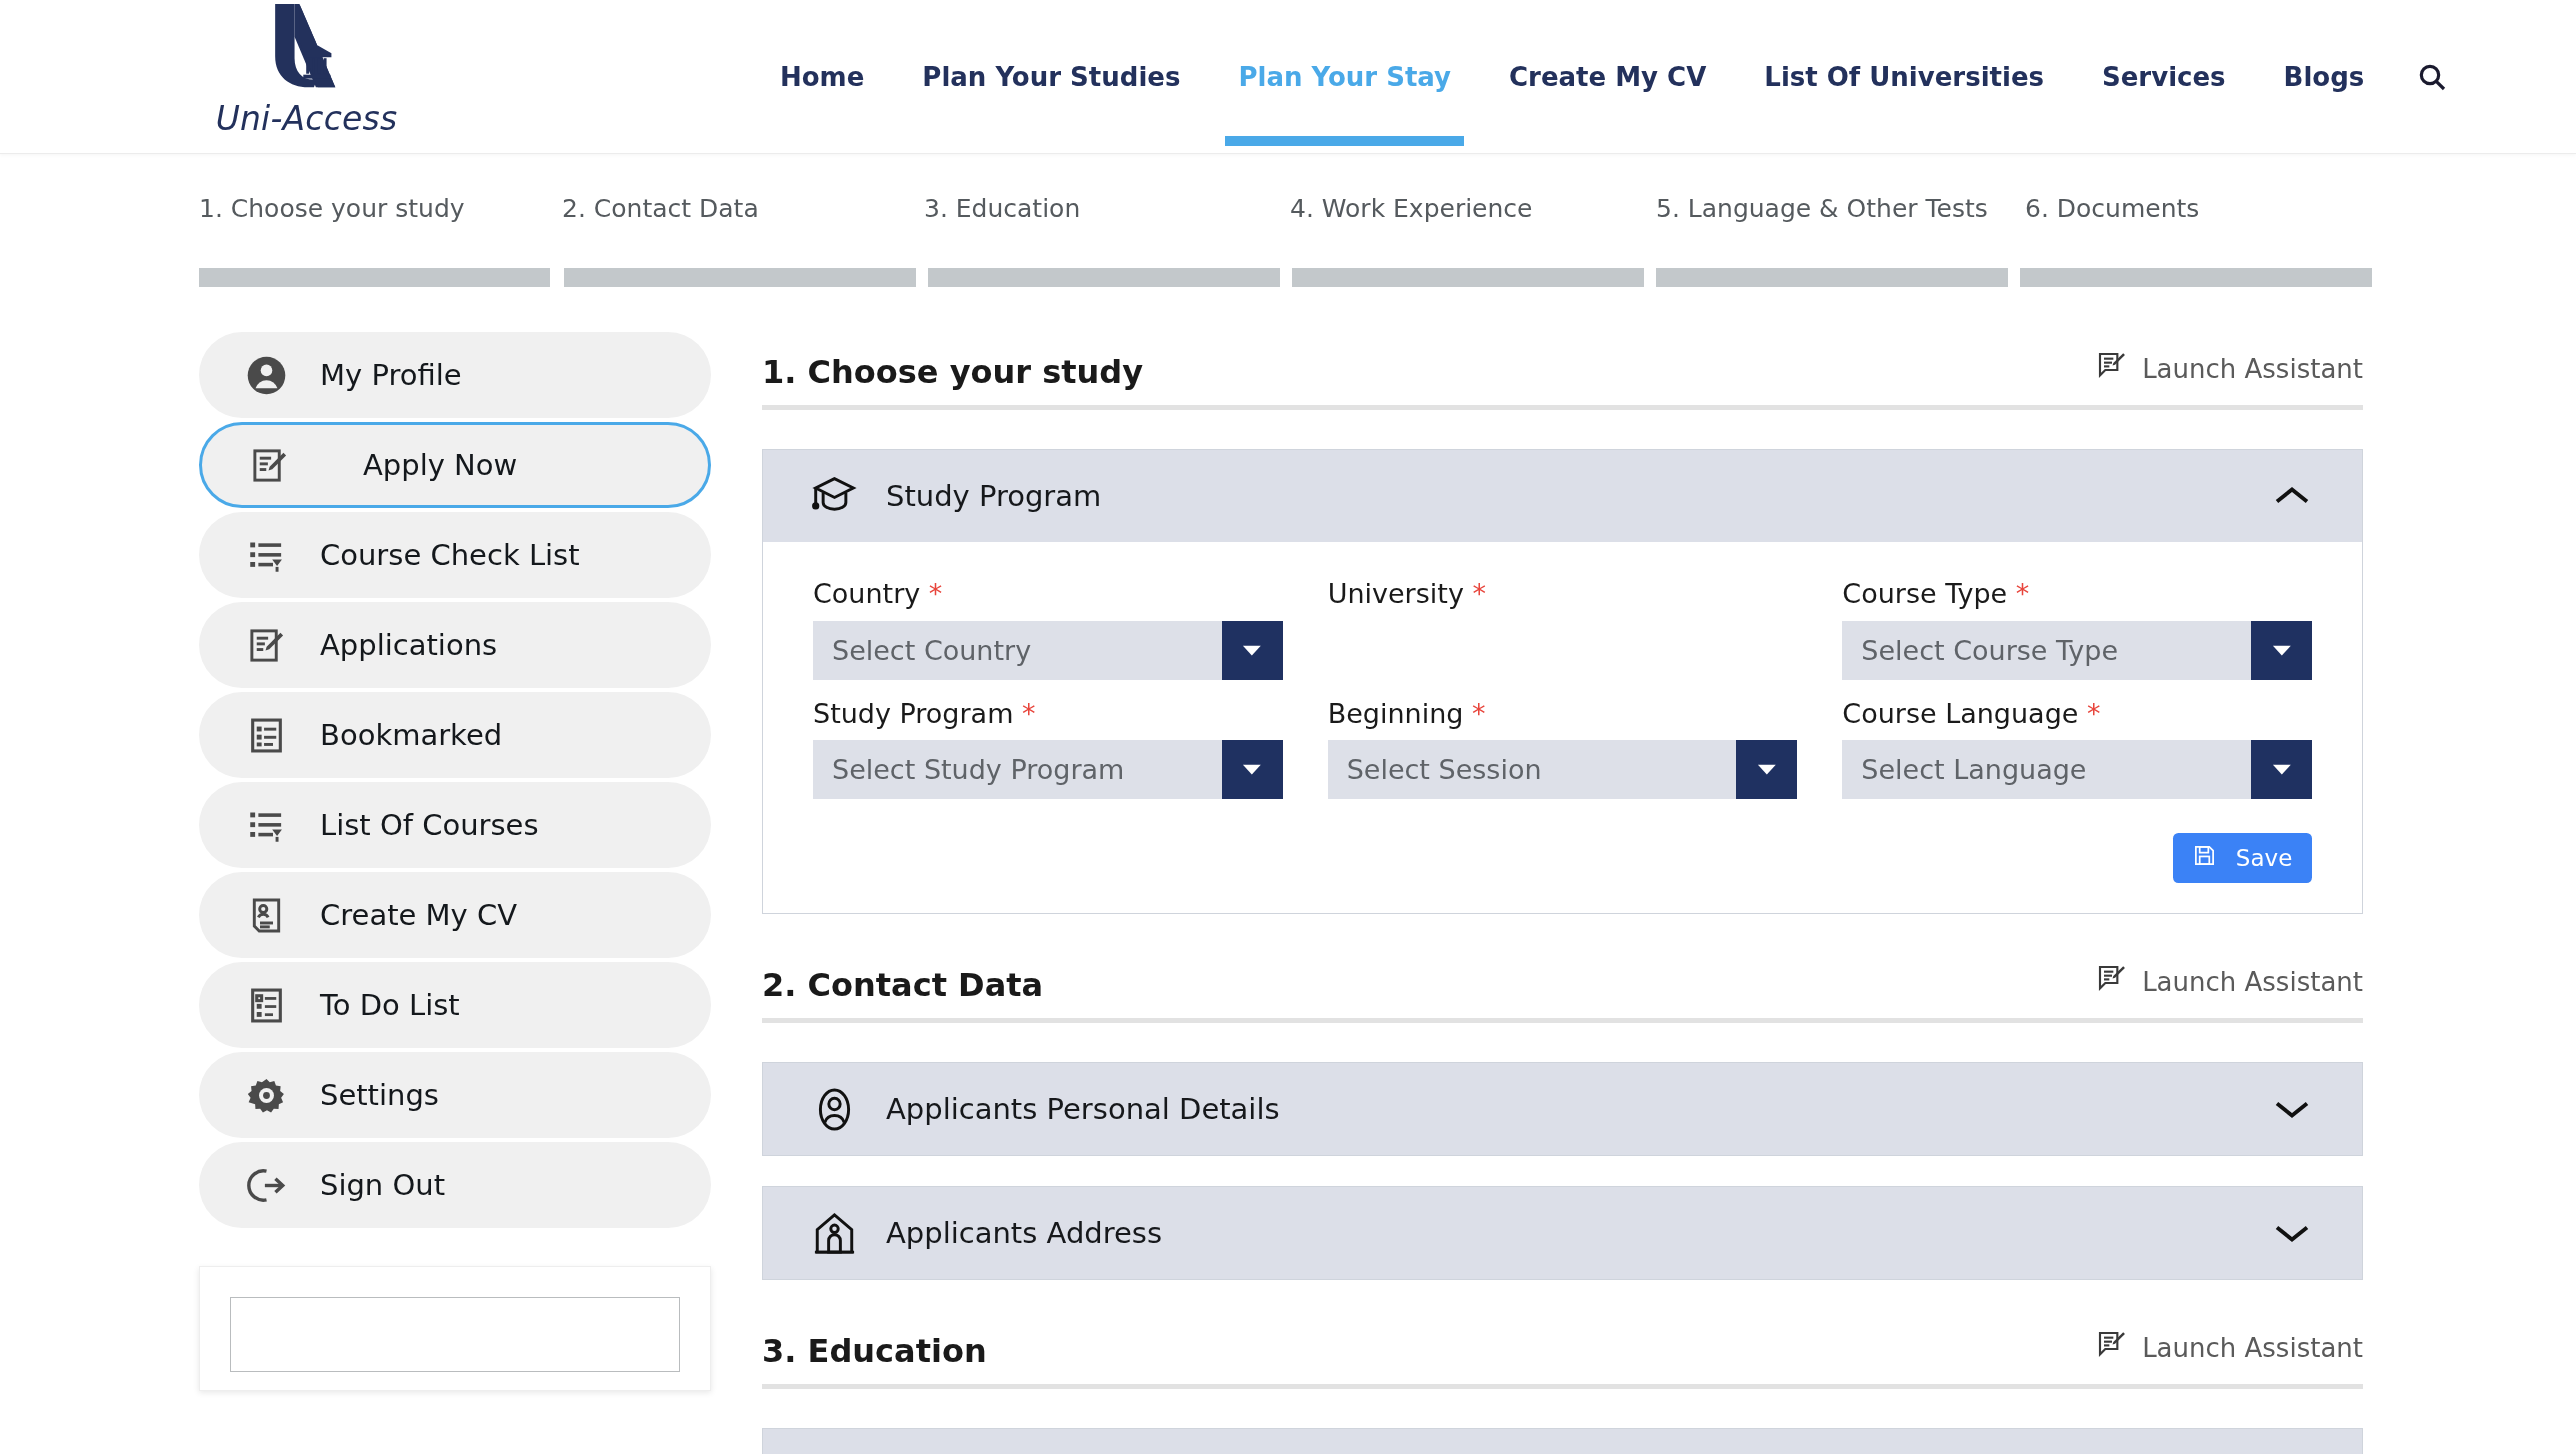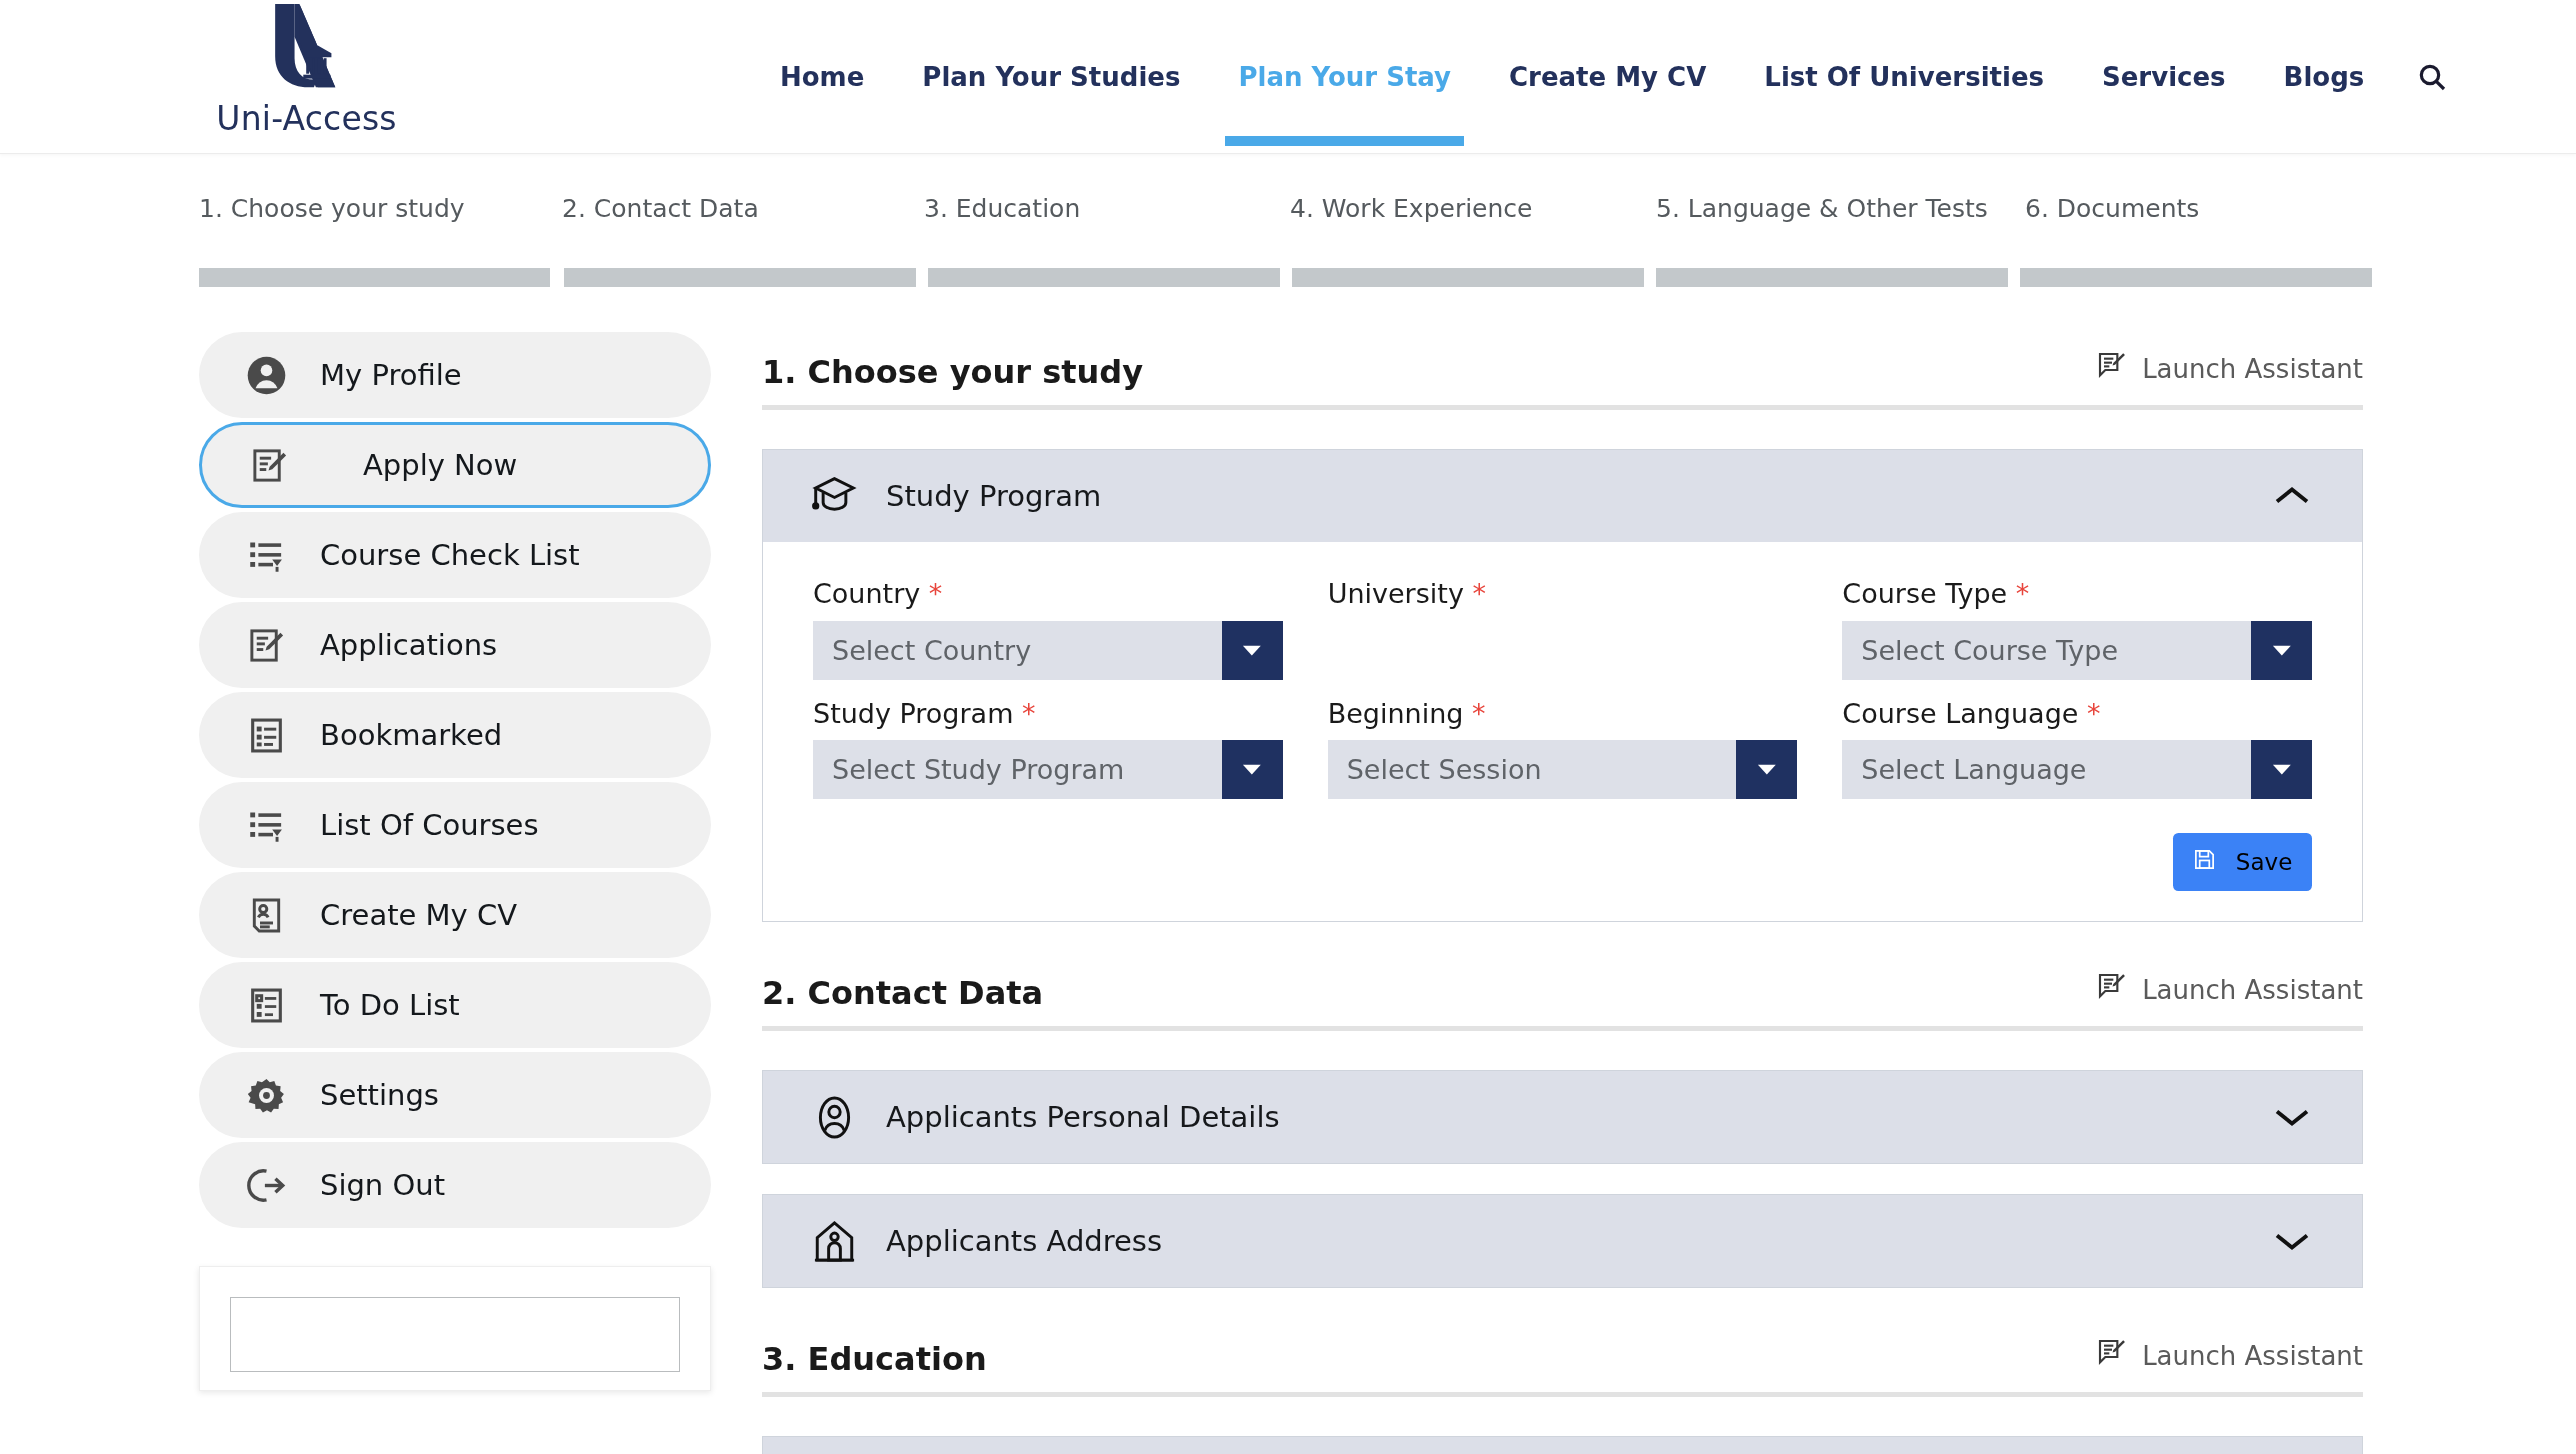--- a/index.html
+++ b/index.html
@@ -17,20 +17,21 @@
     width: 2576px;
     background: #ffffff;
     border-bottom: 0.9px solid #ececec;
     box-shadow: 0 1.8px 3.6px rgba(0,0,0,0.04);
   }
   .brand {
     position: absolute;
     left: 190px; top: 0px;
     width: 233px;
     text-align: center;
+    font-style: italic;
   }
   .brand-mark { height: 97px; display:block; margin: 0 auto; }
   .brand-name {
     color: #23315c;
     font-size: 33px;
     letter-spacing: 0.2px;
     margin-top: 1.8px;
     font-family: "DejaVu Sans", sans-serif;
   }
 
@@ -244,24 +245,24 @@
     width: 61px; height: 59px;
     background: #1f3161;
     display: flex; align-items: center; justify-content: center;
   }
   .save-row {
     display: flex; justify-content: flex-end;
     margin-top: 34px;
   }
   .btn-save {
     background: #3b82f6;
-    color: #000000;
+    color: #ffffff;
     border: none;
     border-radius: 5.4px;
-    height: 58px;
+    height: 50px;
     padding: 0 19.7px;
     display: flex; align-items: center; gap: 20px;
     font-size: 23px;
     cursor: pointer;
     font-family: "DejaVu Sans", sans-serif;
   }
 </style>
 </head>
 <body>
 

